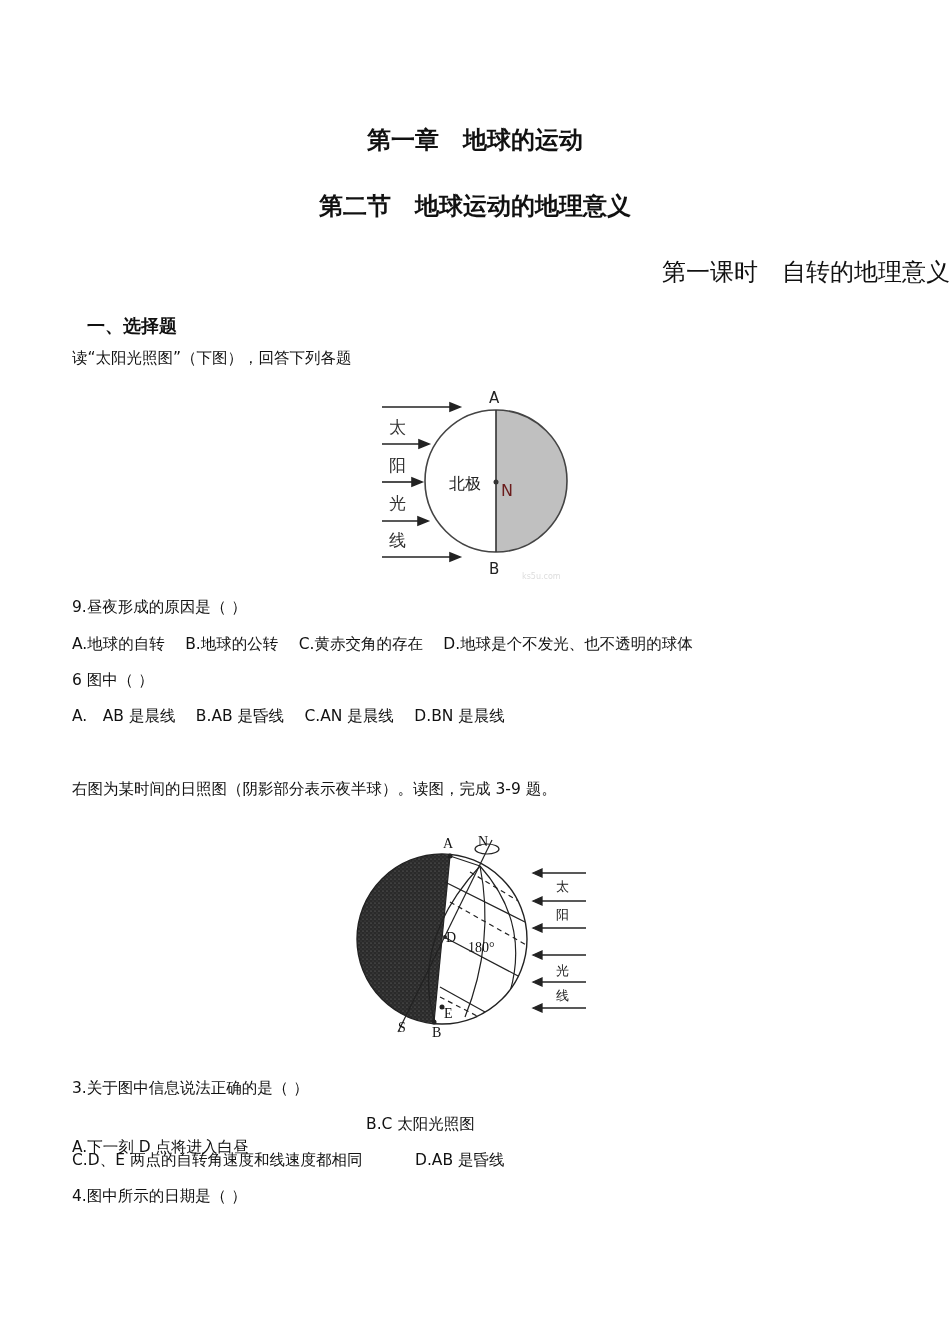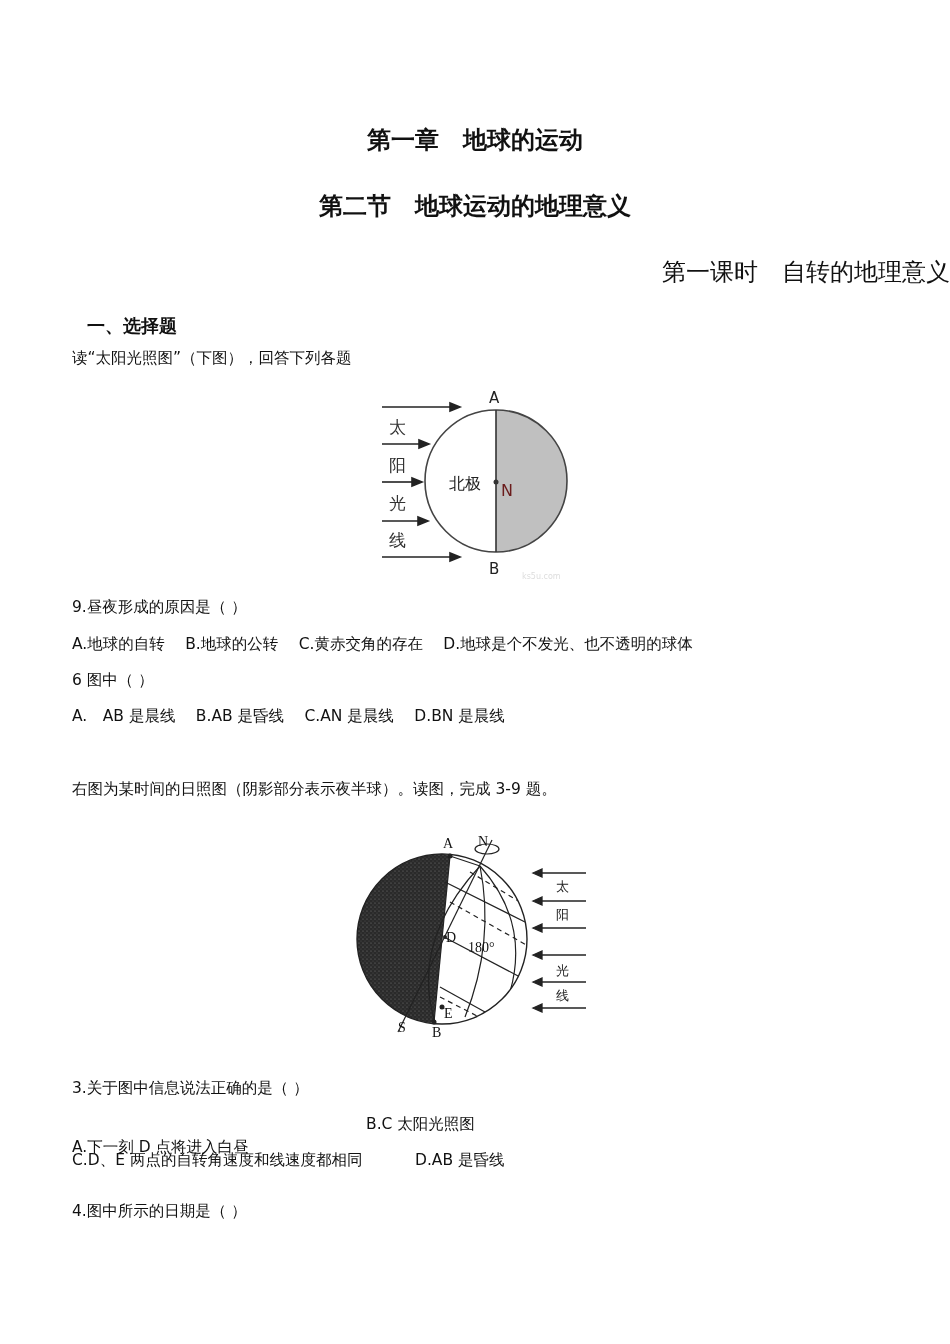--- a/index.html
+++ b/index.html
@@ -122,13 +122,13 @@
     <text x="206" y="153">光</text>
     <text x="206" y="178">线</text>
   </g>
 </svg>
 
 <div class="abs p" style="top:1078px;text-align:center;">3.关于图中信息说法正确的是（ ）</div>
 <div class="abs p" style="top:1114px;margin-top:23px;">A.下一刻 D 点将进入白昼</div>
 <div class="abs p" style="top:1114px; left:366px;">B.C 太阳光照图</div>
 <div class="abs p" style="top:1150px;">C.D、E 两点的自转角速度和线速度都相同</div>
 <div class="abs p" style="top:1150px; left:415px;">D.AB 是昏线</div>
-<div class="abs p" style="top:1186px;margin-top:15px;">4.图中所示的日期是（ ）</div>
+<div class="abs p" style="top:1186px;">4.图中所示的日期是（ ）</div>
 
 </body></html>

